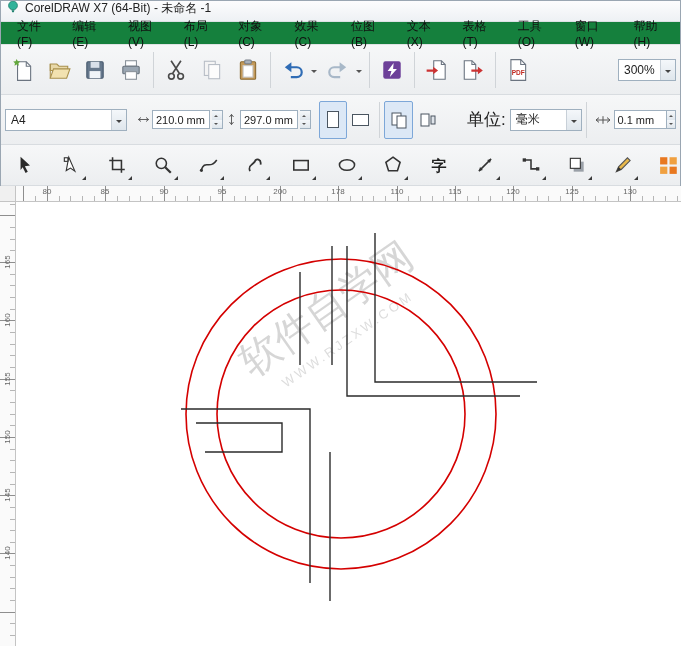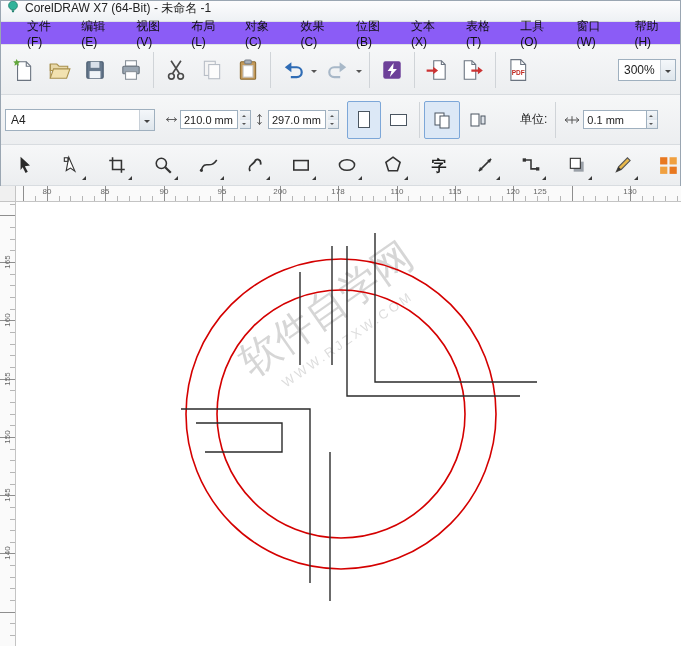--- a/index.html
+++ b/index.html
@@ -9,22 +9,22 @@
   .app { position:relative; width:681px; height:646px; background:#f1f2f3;
          overflow:hidden; outline:1px solid #9aa6b2; outline-offset:-1px; }
 
   
   .titlebar { height:22px; display:flex; align-items:flex-start; gap:5px; padding:0 6px;
               background:linear-gradient(#fdfdfe,#eef1f4); border-bottom:1px solid #dde1e5;
               font-size:12px; color:#222; }
   .app-icon svg { width:14px; height:14px; display:block; }
 
   
-  .menubar { height:23px; display:flex; align-items:stretch; background:#8b5cf6;
-             border-bottom:1px solid #e0e2e4; padding-left:18px; }
+  .menubar { height:23px; display:flex; align-items:stretch; background:#15803d;
+             border-bottom:1px solid #e0e2e4; padding-left:8px; }
   .menu-item { display:flex; align-items:center; padding:0 9px; font-size:12px; color:#111; cursor:default; }
 
   
   .toolbar, .propbar { height:50px; display:flex; align-items:center; padding:0 5px;
                        background:linear-gradient(#f6f7f8,#eceef0); border-bottom:1px solid #d8dce0; }
   .tbtn { width:36px; height:40px; display:flex; align-items:center; justify-content:center; border-radius:2px; }
   .tbtn svg { width:24px; height:24px; display:block; }
   .drop { width:12px; height:40px; display:flex; align-items:center; justify-content:center; margin-left:-3px; }
   .drop::after { content:""; border:3.5px solid transparent; border-top-color:#555; margin-top:6px; }
   .sep { width:1px; height:36px; background:#d0d4d8; margin:0 4px; flex:none; }
@@ -47,21 +47,21 @@
   .spin i { flex:1; background:linear-gradient(#f4f7fa,#dfe6ec); position:relative; }
   .spin i.up::after { content:""; position:absolute; left:2px; top:2px; border:2.5px solid transparent; border-bottom-color:#555; }
   .spin i.dn::after { content:""; position:absolute; left:2px; top:3.5px; border:2.5px solid transparent; border-top-color:#555; }
   .obtn { width:34px; height:38px; display:flex; align-items:center; justify-content:center; border:1px solid transparent; border-radius:2px; }
   .obtn.selected { border-color:#7da7d8; background:#dce8f6; }
   .portrait-rect { width:12px; height:17px; border:1.5px solid #4a5560; background:#fff; }
   .landscape-rect { width:17px; height:12px; border:1.5px solid #4a5560; background:#fff; }
   .pbtn { width:36px; height:38px; display:flex; align-items:center; justify-content:center; border:1px solid transparent; border-radius:2px; }
   .pbtn.selected { border-color:#7da7d8; background:#dce8f6; }
   .pbtn svg { width:20px; height:20px; display:block; }
-  .units-label { font-size:12px; color:#222; margin:0 4px 0 10px; white-space:nowrap; }
+  .units-label { font-size:17px; color:#222; margin:0 4px 0 10px; white-space:nowrap; }
   .units-combo { width:88px; }
   .nudge-icon svg { width:16px; height:16px; display:block; margin:0 3px 0 4px; }
   .gap8 { width:8px; flex:none; } .gap14 { width:14px; flex:none; }
 
   
   .toolbox { height:41px; display:flex; align-items:center; gap:12px; padding-left:8px;
              background:linear-gradient(#f6f7f8,#eceef0); border-bottom:1px solid #d8dce0; }
   .tool { position:relative; width:34px; height:34px; flex:none; display:flex; align-items:center; justify-content:center; border-radius:2px; }
   .tool svg { width:20px; height:20px; display:block; }
   .fly { position:absolute; right:2px; bottom:2px; width:0; height:0;
@@ -281,20 +281,24 @@
         </svg>
     </div>
     <div class="pbtn">
       <svg viewBox="0 0 20 20">
           <rect x="3" y="4" width="8" height="12" fill="#fff" stroke="#4a5560"></rect>
           <rect x="13" y="6" width="4" height="8" fill="#dfe4ea" stroke="#4a5560"></rect>
         </svg>
     </div>
     <div class="gap14"></div>
     <span class="units-label">单位:</span>
+    <div class="combo units-combo">
+      <span class="combo-text">毫米</span>
+      <span class="combo-arrow"></span>
+    </div>
     <div class="sep"></div>
     <span class="nudge-icon">
       <svg viewBox="0 0 16 16">
           <path d="M1 8h14M1 8l3-2.4M1 8l3 2.4M15 8l-3-2.4M15 8l-3 2.4M8 4.2v7.6" fill="none" stroke="#555"></path>
         </svg>
     </span>
     <span class="dim-field" style="width:64px">0.1 mm</span>
     <span class="spin">
         <i class="up"></i>
         <i class="dn"></i>
@@ -407,21 +411,21 @@
     <div class="h-ruler">
       <span class="hrl" style="left:21px">80</span>
       <span class="hrl" style="left:79px">85</span>
       <span class="hrl" style="left:138px">90</span>
       <span class="hrl" style="left:196px">95</span>
       <span class="hrl" style="left:254px">200</span>
       <span class="hrl" style="left:312px">178</span>
       <span class="hrl" style="left:371px">110</span>
       <span class="hrl" style="left:429px">115</span>
       <span class="hrl" style="left:487px">120</span>
-      <span class="hrl" style="left:514px">125</span>
+      <span class="hrl" style="left:546px">125</span>
       <span class="hrl" style="left:604px">130</span>
     </div>
 
     <div class="v-ruler">
       <span class="vrl" style="top:55px">165</span>
       <span class="vrl" style="top:113px">160</span>
       <span class="vrl" style="top:172px">155</span>
       <span class="vrl" style="top:230px">150</span>
       <span class="vrl" style="top:288px">145</span>
       <span class="vrl" style="top:346px">140</span>

